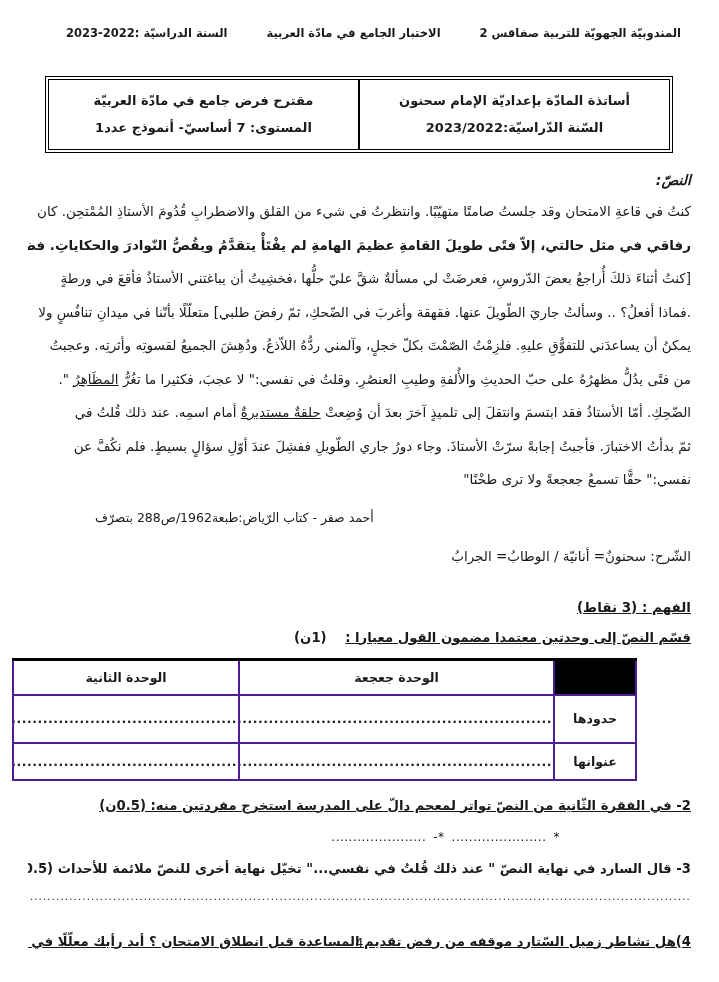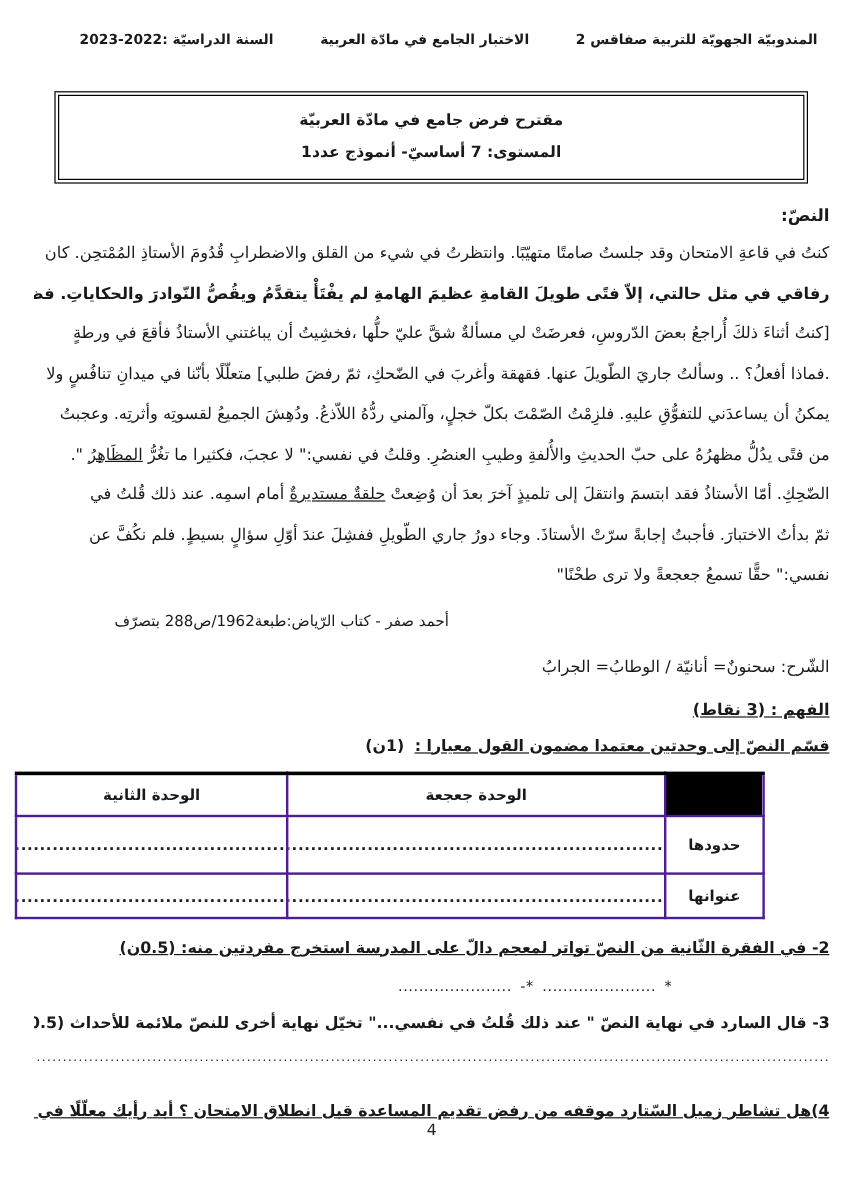--- a/index.html
+++ b/index.html
@@ -17,28 +17,28 @@
   }
   
   .info-box{
     margin:36px 46px 0 45px;border:4px double #000;display:flex;direction:rtl;
   }
   .info-cell{flex:1 1 50%;text-align:center;font-size:13px;font-weight:bold;padding:7px 4px 8px;}
   .info-cell.right{border-left:2px solid #000;}
   .info-cell div{line-height:27px;white-space:nowrap;overflow:hidden;}
   
   .text-section{padding:12px 28px 0 28px;font-size:13.5px;}
-  .text-title{font-weight:bold;font-size:14px;line-height:30px;}
+  .text-title{font-weight:bold;font-size:14px;line-height:30px;font-style:italic;}
   .tline{line-height:33.5px;white-space:nowrap;overflow:hidden;text-align:right;}
   .source-line{margin-top:9px;direction:rtl;text-align:left;padding-left:67px;font-size:12.5px;line-height:24px;}
   .glossary-line{margin-top:14px;text-align:right;font-size:13.5px;line-height:24px;}
-  .section-heading{margin-top:12px;font-weight:bold;font-size:13.5px;text-decoration:underline;line-height:24px;}
+  .section-heading{margin-top:27px;font-weight:bold;font-size:13.5px;text-decoration:underline;line-height:24px;}
   .q{font-size:13.2px;font-weight:bold;line-height:24px;white-space:nowrap;overflow:hidden;}
   .q1{margin-top:7px;}
-  .q1 .mark{text-decoration:none;margin-right:4px;}
+  .q1 .mark{text-decoration:none;margin-right:14px;}
   
   table.units{
     border-collapse:collapse;direction:rtl;margin:8px 82px 0 14px;
     width:623px;table-layout:fixed;border:2px solid #000;border-top-width:3px;
   }
   table.units td{border:2px solid #4c1d95;font-size:12.5px;font-weight:bold;text-align:center;overflow:hidden;}
   td.corner{background:#000;}
   tr.hdr td{height:31px;}
   tr.r1 td{height:44px;}
   tr.r2 td{height:33px;}
@@ -54,20 +54,24 @@
 </head>
 <body>
 
 <div class="top-header">
   <span>المندوبيّة الجهويّة للتربية صفاقس 2</span>
   <span>الاختبار الجامع في مادّة العربية</span>
   <span>السنة الدراسيّة :2022-2023</span>
 </div>
 
 <div class="info-box">
+  <div class="info-cell right">
+    <div>أساتذة المادّة بإعداديّة الإمام سحنون</div>
+    <div>السّنة الدّراسيّة:2023/2022</div>
+  </div>
   <div class="info-cell left">
     <div>مقترح فرض جامع في مادّة العربيّة</div>
     <div>المستوى: 7 أساسيّ- أنموذج عدد1</div>
   </div>
 </div>
 
 <div class="text-section">
 
   <div class="text-title">النصّ:</div>
   <div id="text-body">

